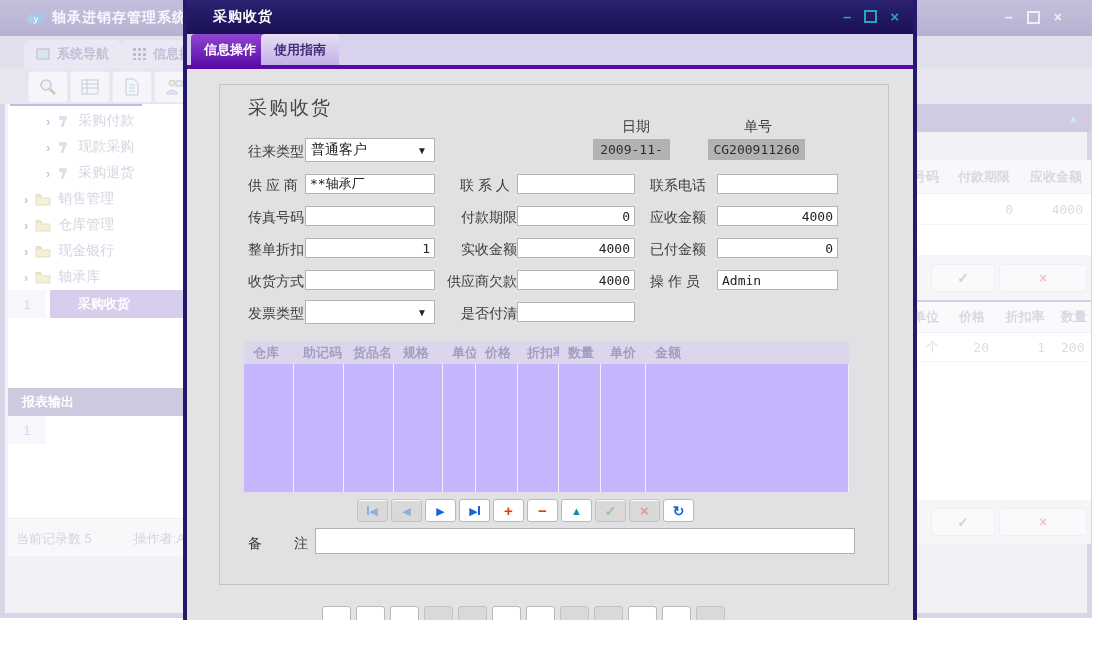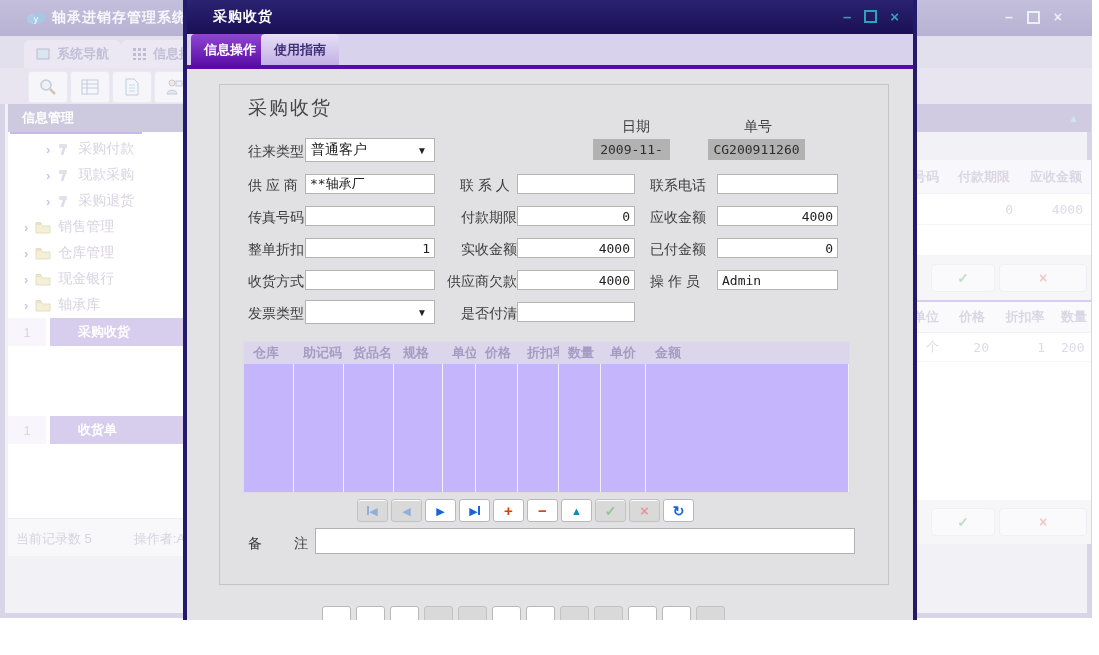--- a/index.html
+++ b/index.html
@@ -191,21 +191,20 @@
       </div>
       <div class="tool-btn" style="left:196px">
         <svg width="18" height="16" viewBox="0 0 18 16">
             <rect x="1" y="1" width="16" height="11" fill="#dfe9f4" stroke="#9aa0c0"></rect>
             <rect x="6" y="13" width="6" height="2" fill="#9aa0c0"></rect>
           </svg>
       </div>
     </div>
 
     <div id="sidebar">
-      <div class="side-header">信息管理</div>
       <div id="tree-panel">
         <div id="tree-accent"></div>
         <div class="tree-item leaf">
           <span class="chev">›</span>
           <svg width="14" height="12" viewBox="0 0 14 12">
               <rect x="2" y="1" width="8" height="4" rx="1" fill="#cfc8dc"></rect>
               <rect x="5" y="4" width="2.5" height="8" fill="#c4bcd4" transform="rotate(18 6 8)"></rect>
             </svg>
           <span>采购付款</span>
         </div>
@@ -259,24 +258,24 @@
         </div>
       </div>
 
       <div class="side-panel" style="height:98px">
         <div class="side-row">
           <div class="num">1</div>
           <div class="lbl">采购收货</div>
         </div>
       </div>
 
+      <div class="side-header">报表输出</div>
       <div class="side-panel" style="height:102px">
         <div class="side-row">
           <div class="num">1</div>
-          <div class="lbl">收货单</div>
         </div>
       </div>
 
       <div id="status-bar">
         <span>当前记录数 5</span>
         <span>操作者:Adm</span>
       </div>
     </div>
 
     <div id="right-panel">

